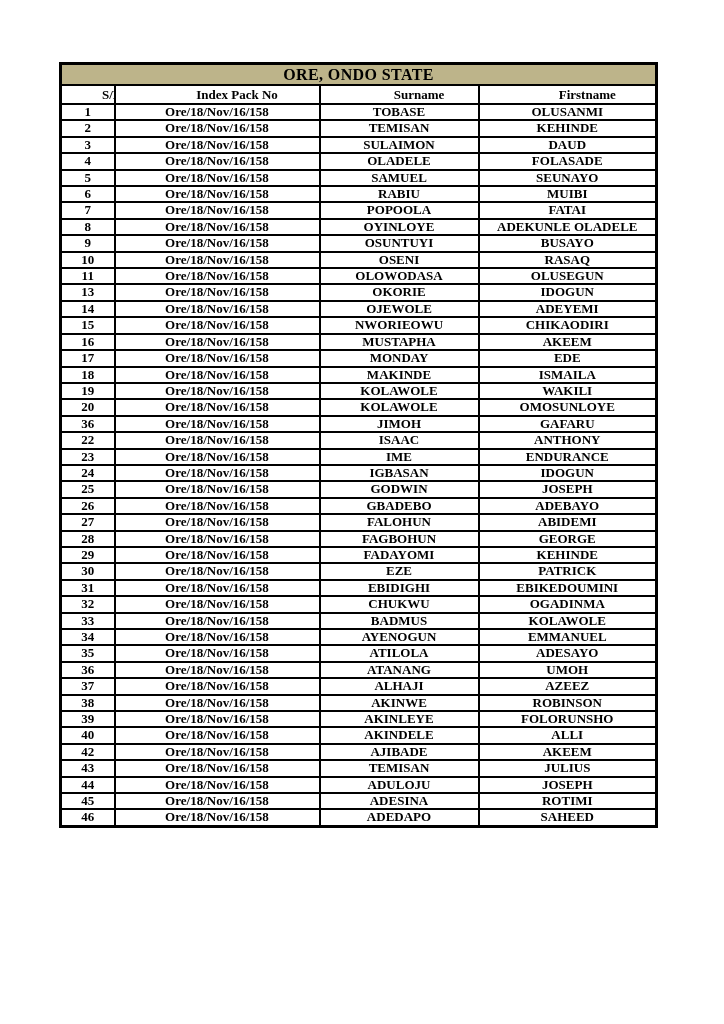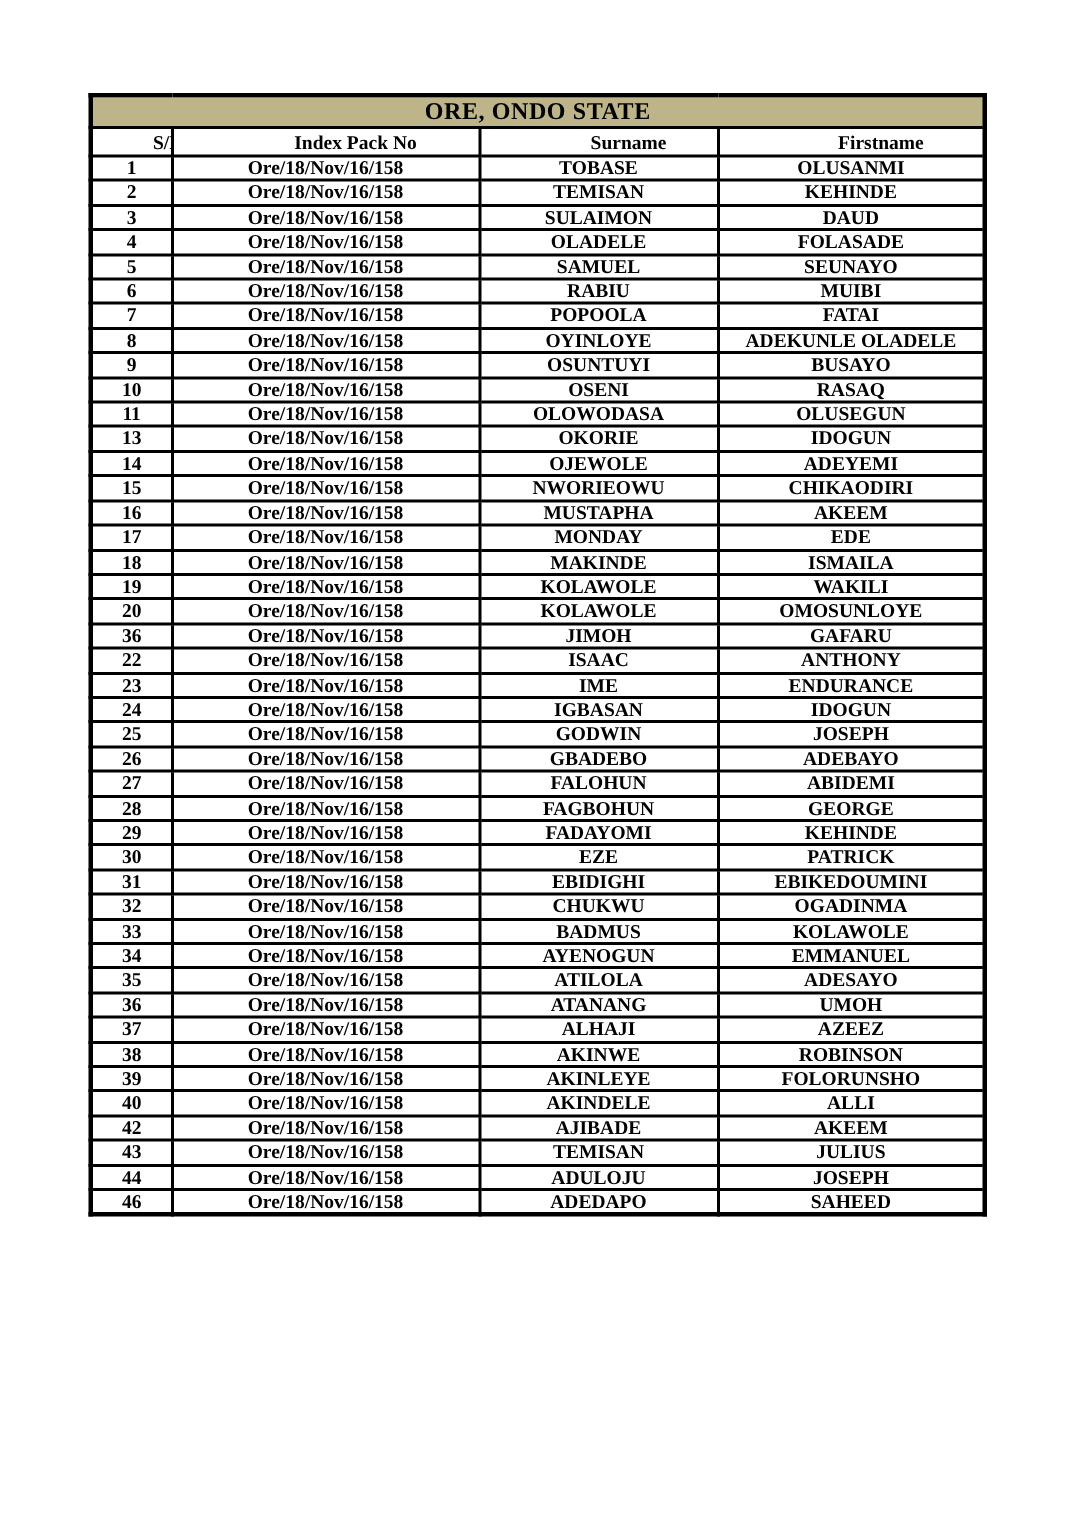--- a/index.html
+++ b/index.html
@@ -366,20 +366,26 @@
     <td class="firstname">JULIUS</td>
   </tr>
 
   <tr>
     <td class="sn">44</td>
     <td class="index">Ore/18/Nov/16/158</td>
     <td class="surname">ADULOJU</td>
     <td class="firstname">JOSEPH</td>
   </tr>
 
+  <tr>
+    <td class="sn">45</td>
+    <td class="index">Ore/18/Nov/16/158</td>
+    <td class="surname">ADESINA</td>
+    <td class="firstname">ROTIMI</td>
+  </tr>
 
   <tr>
     <td class="sn">46</td>
     <td class="index">Ore/18/Nov/16/158</td>
     <td class="surname">ADEDAPO</td>
     <td class="firstname">SAHEED</td>
   </tr>
 </tbody>
   </table>
 </div>

